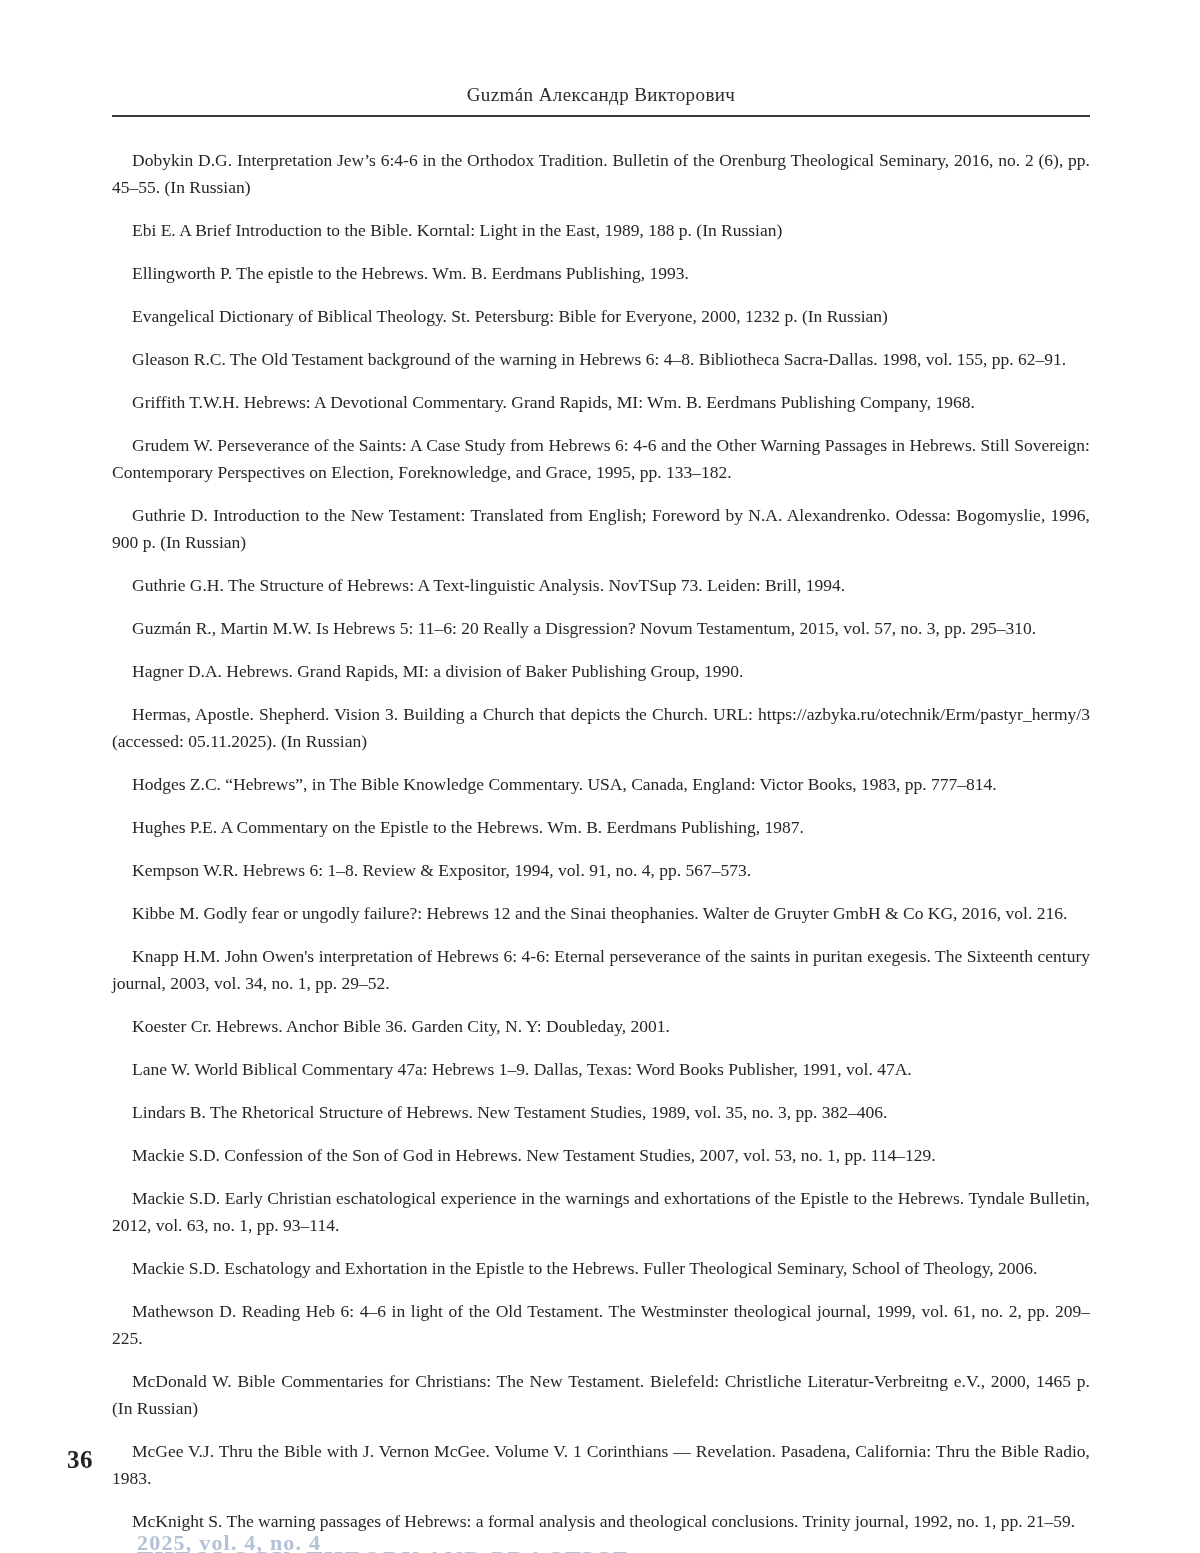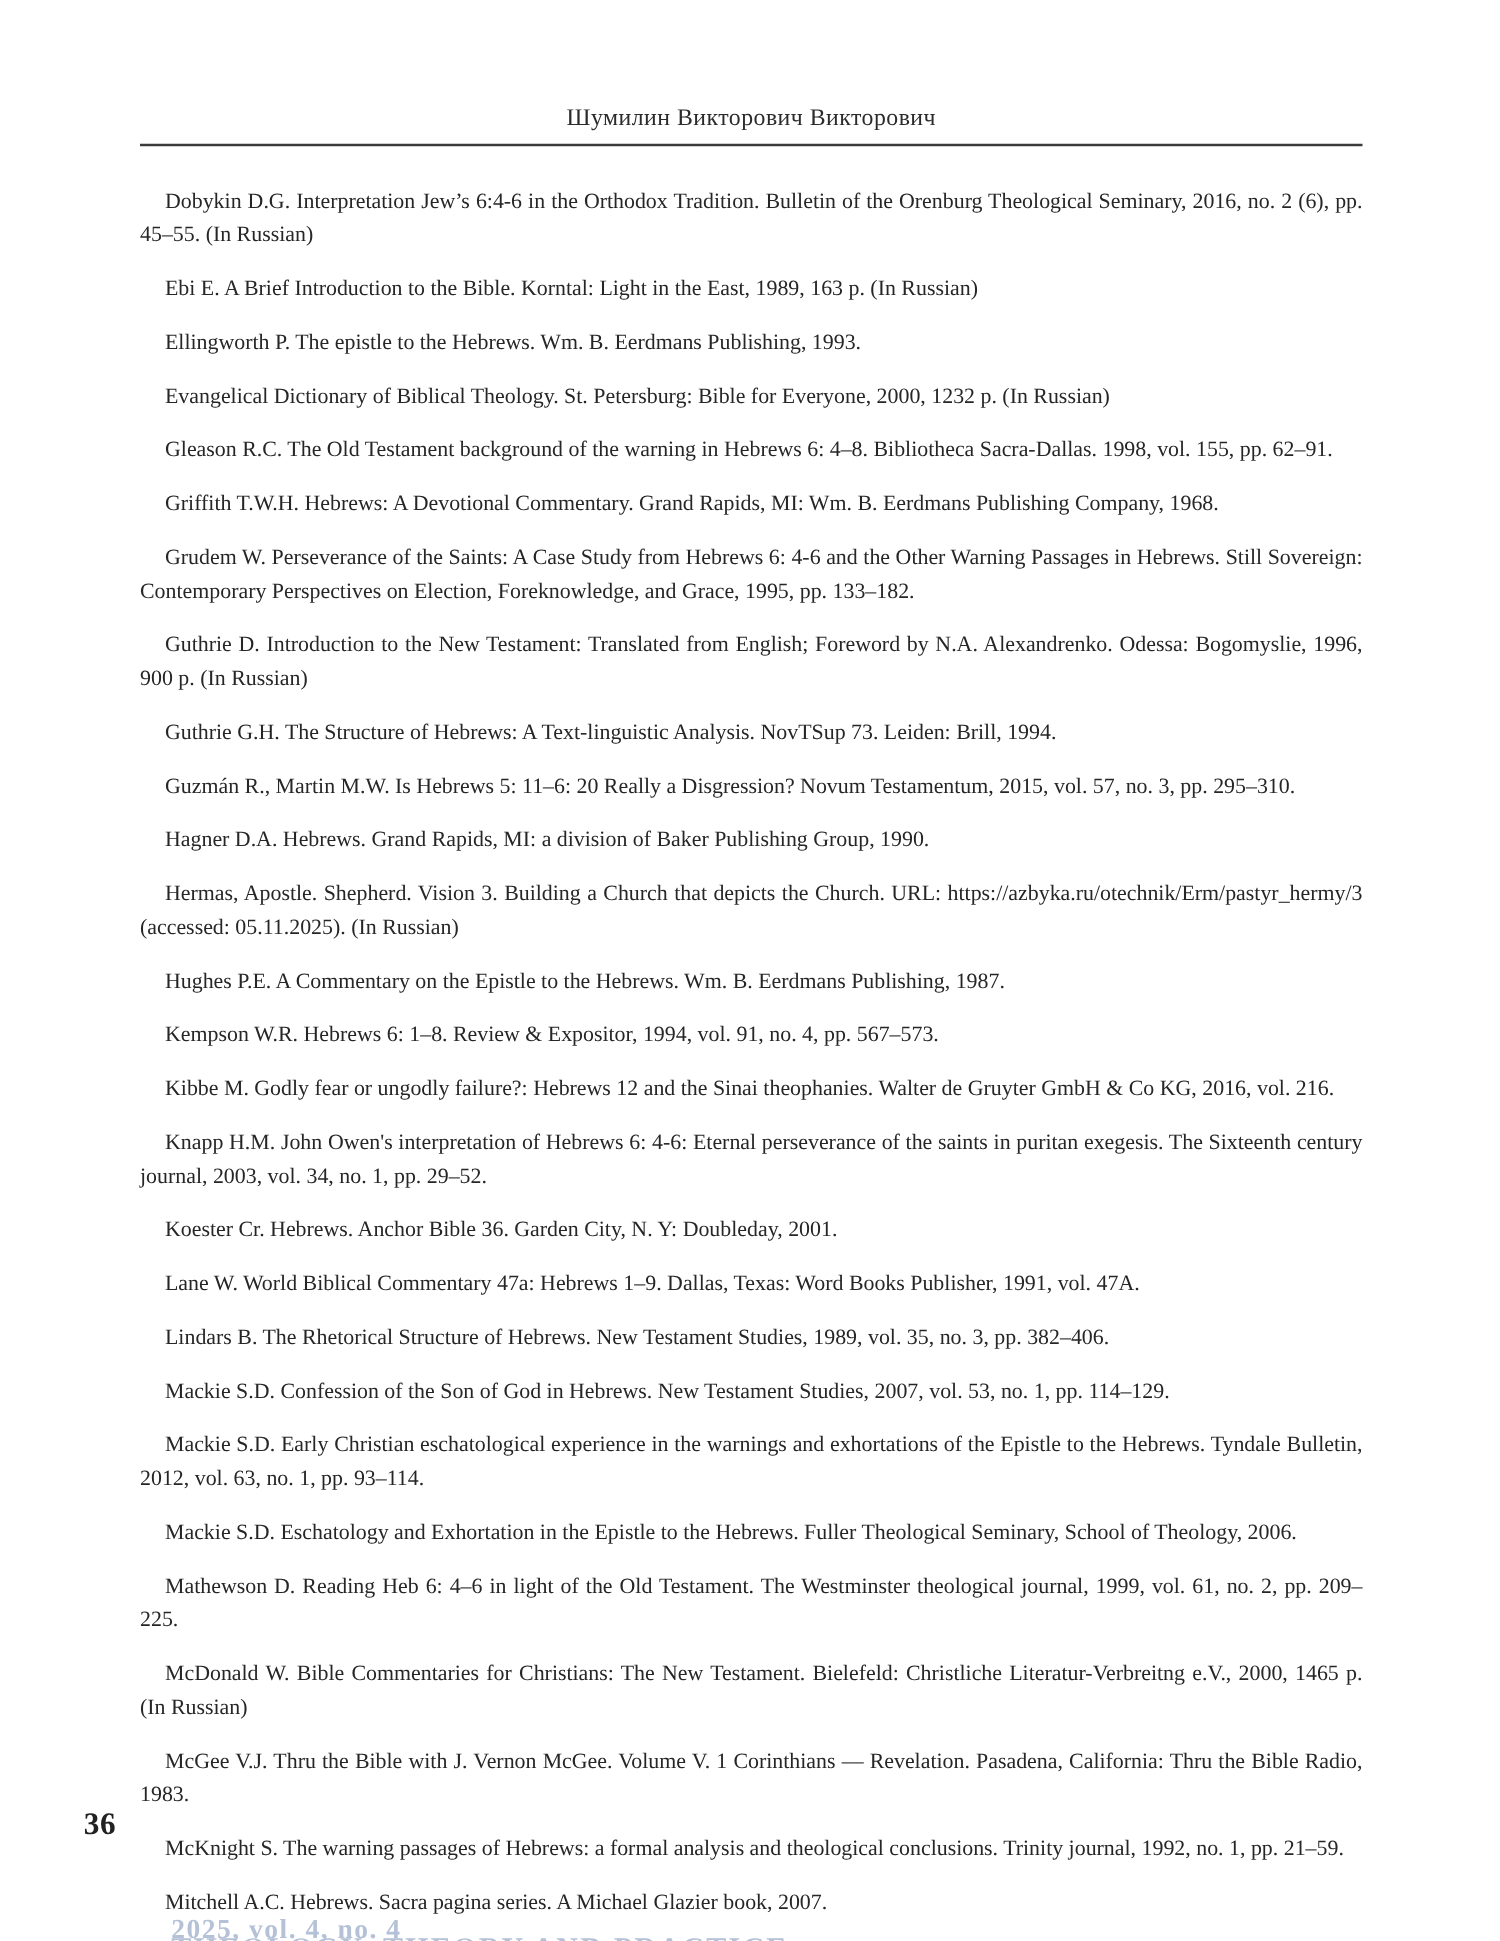--- a/index.html
+++ b/index.html
@@ -40,37 +40,38 @@
     font-size:22px; font-weight:bold; letter-spacing:1.2px;
     color:#b4c1d6;
   }
 </style>
 </head>
 <body>
 
 <div class="page">
 
   <div class="header">
-    <div class="author">Шумилин Викторович Викторович</div>
+    <div class="author">Guzmán Александр Викторович</div>
     <div class="rule"></div>
   </div>
 
   <div class="refs" id="refs">
       <p class="ref">Dobykin D.G. Interpretation Jew’s 6:4-6 in the Orthodox Tradition. Bulletin of the Orenburg Theological Seminary, 2016, no. 2 (6), pp. 45–55. (In Russian)</p>
-      <p class="ref">Ebi E. A Brief Introduction to the Bible. Korntal: Light in the East, 1989, 163 p. (In Russian)</p>
+      <p class="ref">Ebi E. A Brief Introduction to the Bible. Korntal: Light in the East, 1989, 188 p. (In Russian)</p>
       <p class="ref">Ellingworth P. The epistle to the Hebrews. Wm. B. Eerdmans Publishing, 1993.</p>
       <p class="ref">Evangelical Dictionary of Biblical Theology. St. Petersburg: Bible for Everyone, 2000, 1232 p. (In Russian)</p>
       <p class="ref">Gleason R.C. The Old Testament background of the warning in Hebrews 6: 4–8. Bibliotheca Sacra-Dallas. 1998, vol. 155, pp. 62–91.</p>
       <p class="ref">Griffith T.W.H. Hebrews: A Devotional Commentary. Grand Rapids, MI: Wm. B. Eerdmans Publishing Company, 1968.</p>
       <p class="ref">Grudem W. Perseverance of the Saints: A Case Study from Hebrews 6: 4-6 and the Other Warning Passages in Hebrews. Still Sovereign: Contemporary Perspectives on Election, Foreknowledge, and Grace, 1995, pp. 133–182.</p>
       <p class="ref">Guthrie D. Introduction to the New Testament: Translated from English; Foreword by N.A. Alexandrenko. Odessa: Bogomyslie, 1996, 900 p. (In Russian)</p>
       <p class="ref">Guthrie G.H. The Structure of Hebrews: A Text-linguistic Analysis. NovTSup 73. Leiden: Brill, 1994.</p>
       <p class="ref">Guzmán R., Martin M.W. Is Hebrews 5: 11–6: 20 Really a Disgression? Novum Testamentum, 2015, vol. 57, no. 3, pp. 295–310.</p>
       <p class="ref">Hagner D.A. Hebrews. Grand Rapids, MI: a division of Baker Publishing Group, 1990.</p>
       <p class="ref">Hermas, Apostle. Shepherd. Vision 3. Building a Church that depicts the Church. URL: https://azbyka.ru/otechnik/Erm/pastyr_hermy/3 (accessed: 05.11.2025). (In Russian)</p>
+      <p class="ref">Hodges Z.C. “Hebrews”, in The Bible Knowledge Commentary. USA, Canada, England: Victor Books, 1983, pp. 777–814.</p>
       <p class="ref">Hughes P.E. A Commentary on the Epistle to the Hebrews. Wm. B. Eerdmans Publishing, 1987.</p>
       <p class="ref">Kempson W.R. Hebrews 6: 1–8. Review &amp; Expositor, 1994, vol. 91, no. 4, pp. 567–573.</p>
       <p class="ref">Kibbe M. Godly fear or ungodly failure?: Hebrews 12 and the Sinai theophanies. Walter de Gruyter GmbH &amp; Co KG, 2016, vol. 216.</p>
       <p class="ref">Knapp H.M. John Owen's interpretation of Hebrews 6: 4-6: Eternal perseverance of the saints in puritan exegesis. The Sixteenth century journal, 2003, vol. 34, no. 1, pp. 29–52.</p>
       <p class="ref">Koester Cr. Hebrews. Anchor Bible 36. Garden City, N. Y: Doubleday, 2001.</p>
       <p class="ref">Lane W. World Biblical Commentary 47a: Hebrews 1–9. Dallas, Texas: Word Books Publisher, 1991, vol. 47A.</p>
       <p class="ref">Lindars B. The Rhetorical Structure of Hebrews. New Testament Studies, 1989, vol. 35, no. 3, pp. 382–406.</p>
       <p class="ref">Mackie S.D. Confession of the Son of God in Hebrews. New Testament Studies, 2007, vol. 53, no. 1, pp. 114–129.</p>
       <p class="ref">Mackie S.D. Early Christian eschatological experience in the warnings and exhortations of the Epistle to the Hebrews. Tyndale Bulletin, 2012, vol. 63, no. 1, pp. 93–114.</p>
       <p class="ref">Mackie S.D. Eschatology and Exhortation in the Epistle to the Hebrews. Fuller Theological Seminary, School of Theology, 2006.</p>

